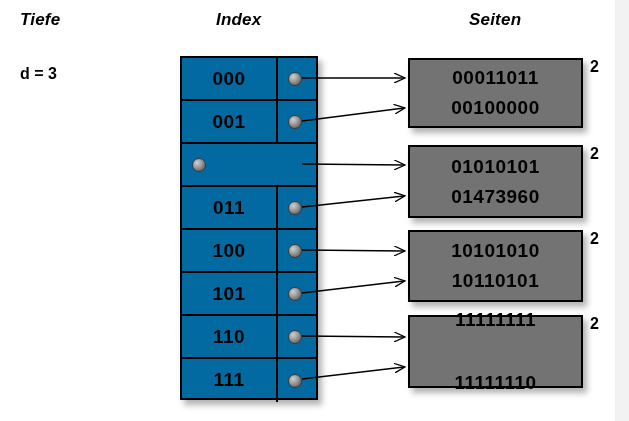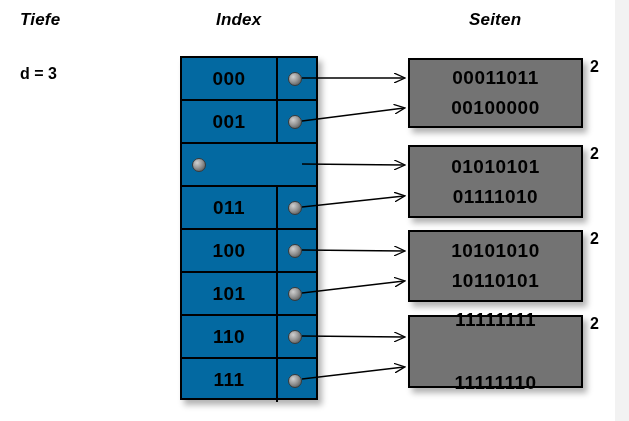--- a/index.html
+++ b/index.html
@@ -215,21 +215,21 @@
   </div>
 
   <div class="page-box" style="top:58px; height:70px;">
     <div class="page-line">00011011</div>
     <div class="page-line">00100000</div>
   </div>
   <div class="page-depth" style="left:590px; top:58px;">2</div>
 
   <div class="page-box" style="top:145px; height:73px;">
     <div class="page-line">01010101</div>
-    <div class="page-line">01111010</div>
+    <div class="page-line">01473960</div>
   </div>
   <div class="page-depth" style="left:590px; top:145px;">2</div>
 
   <div class="page-box" style="top:230px; height:72px;">
     <div class="page-line">10101010</div>
     <div class="page-line">10110101</div>
   </div>
   <div class="page-depth" style="left:590px; top:230px;">2</div>
 
   <div class="page-box" style="top:315px; height:73px;gap:33px;">

